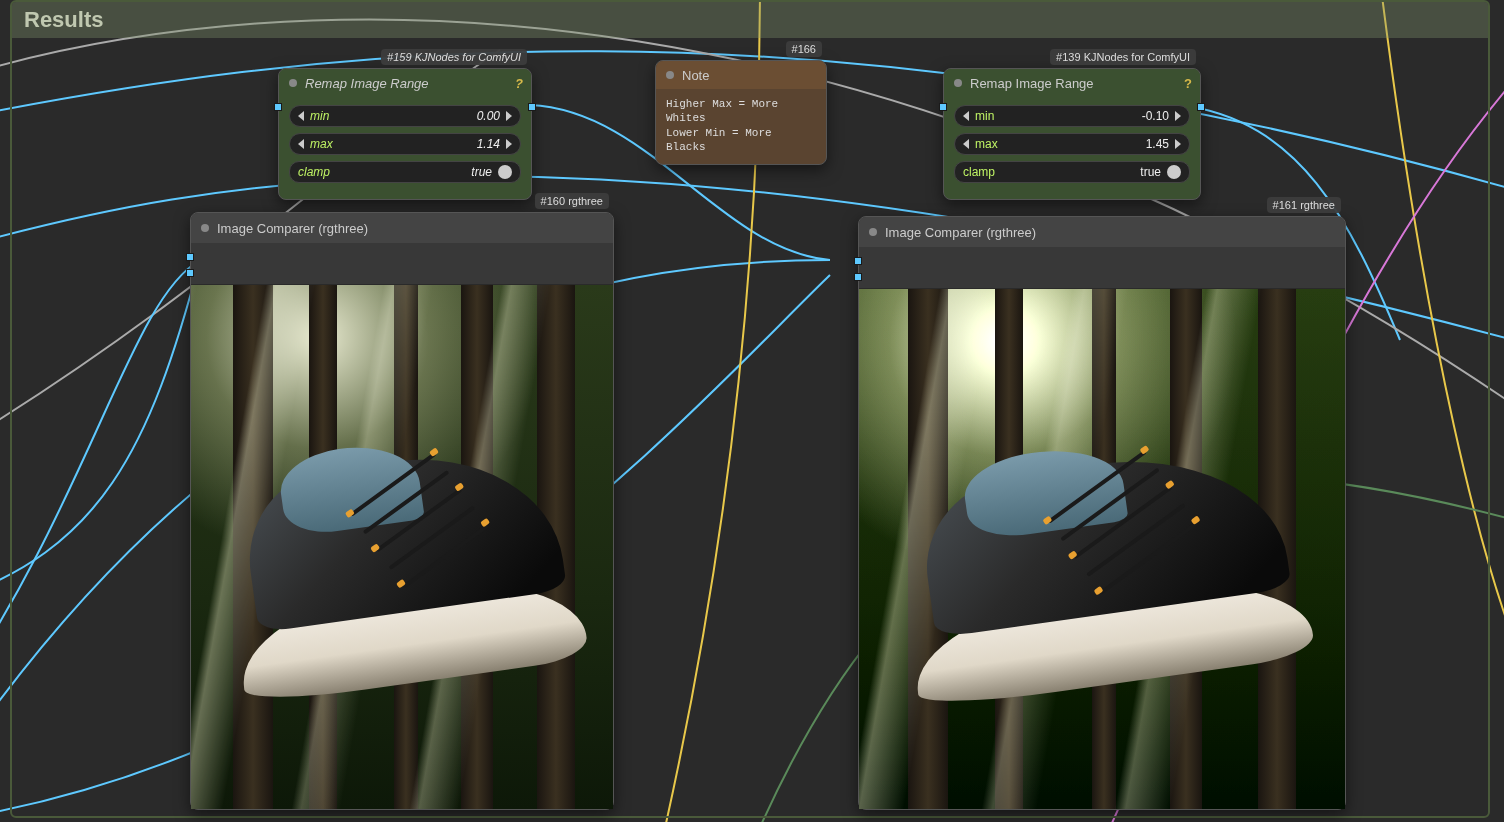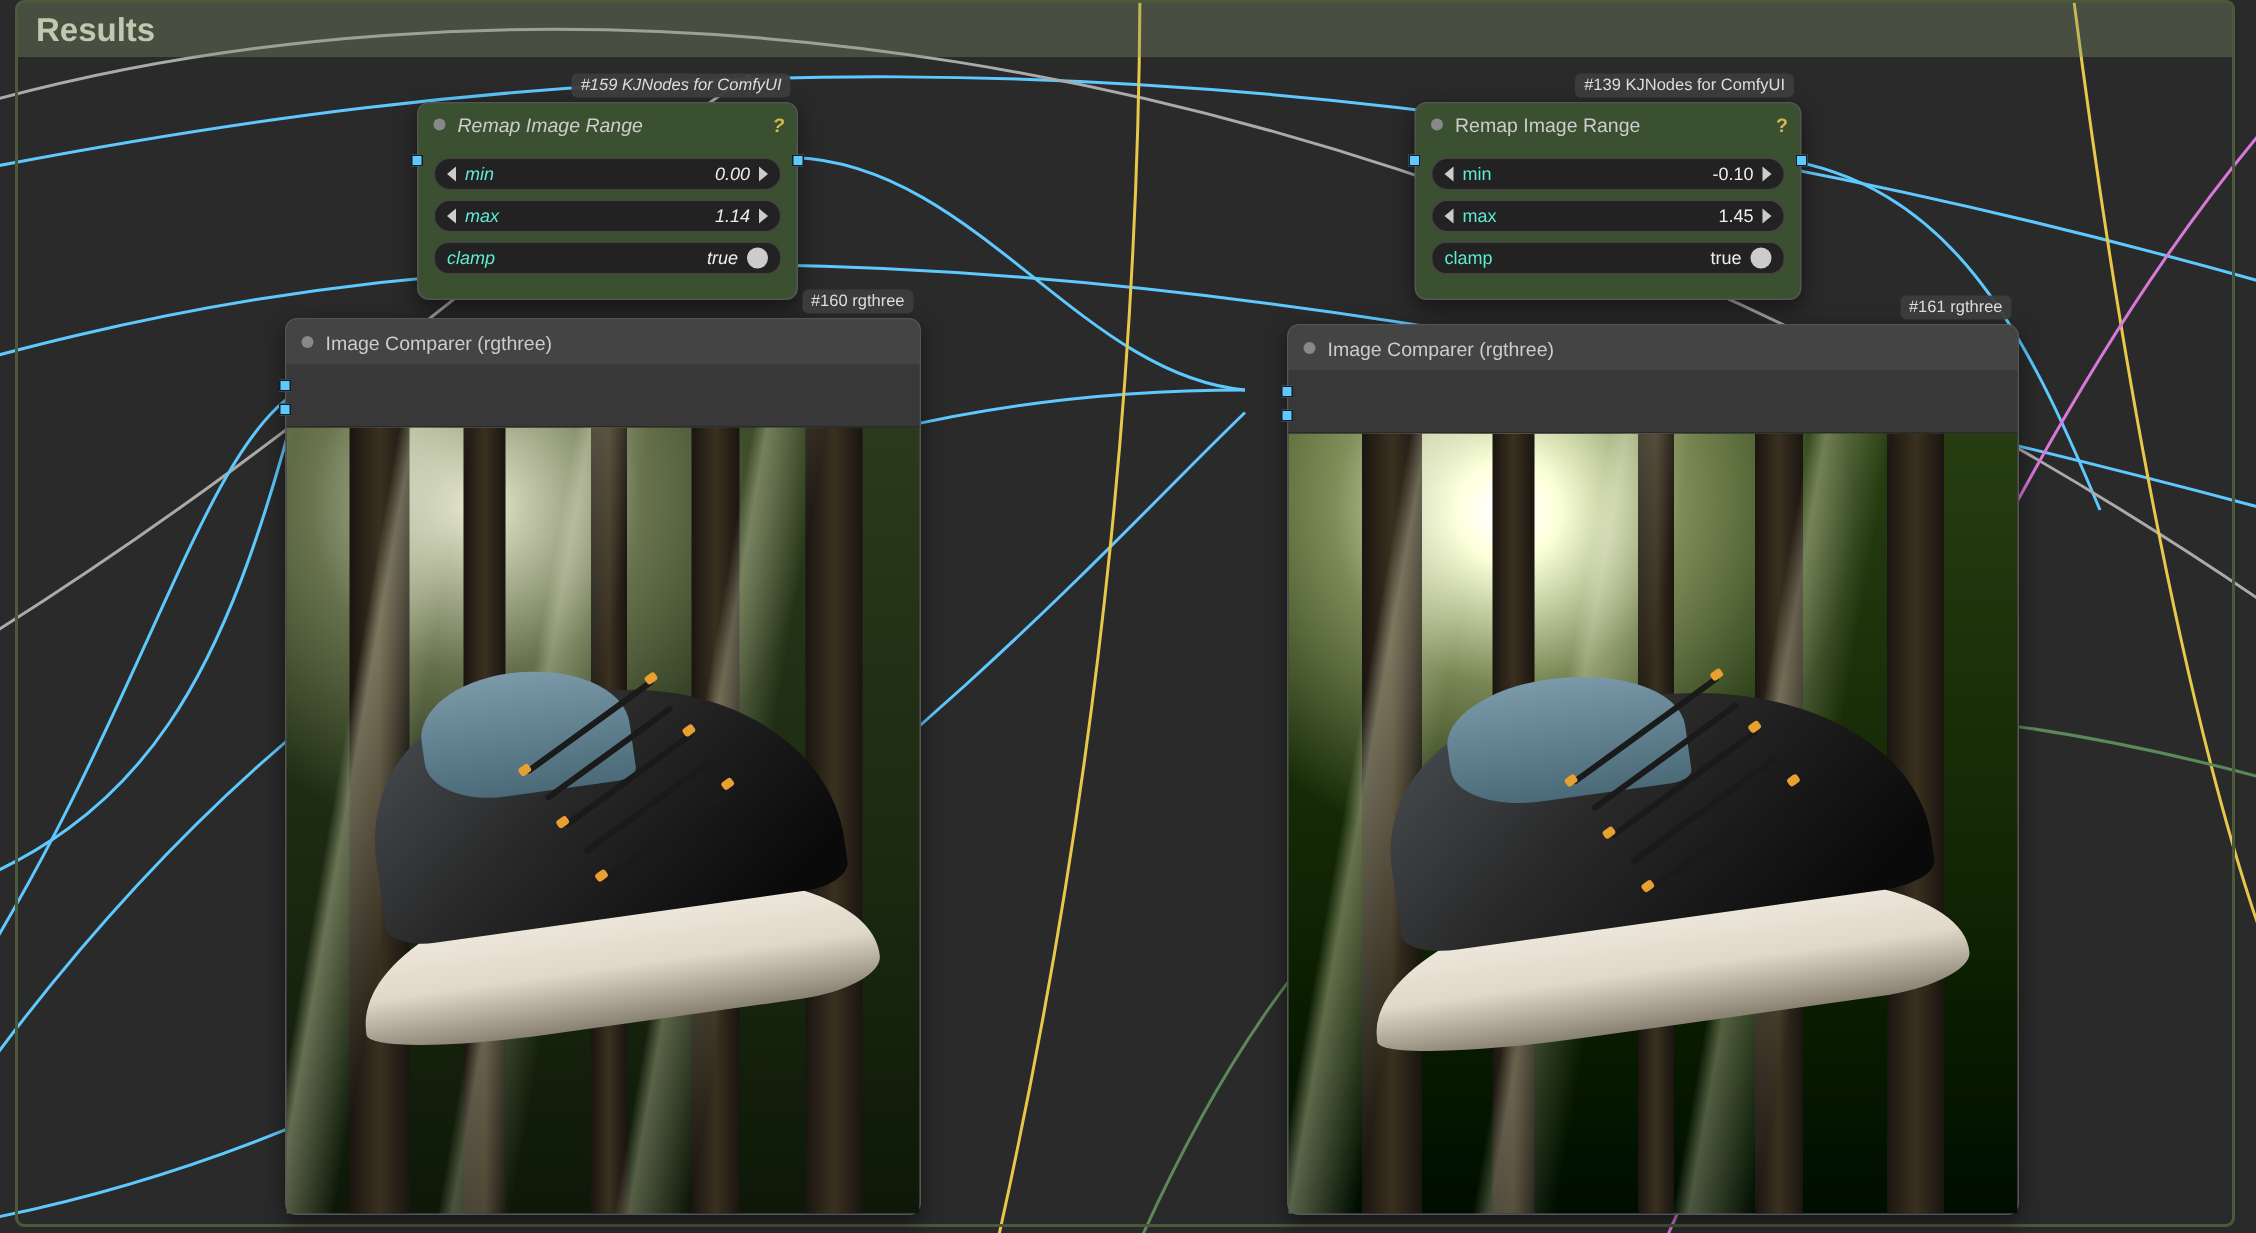--- a/index.html
+++ b/index.html
@@ -105,21 +105,21 @@
   position: relative;
 }
 .widget .arrow-left, .widget .arrow-right {
   width: 0; height: 0;
   border-top: 5px solid transparent;
   border-bottom: 5px solid transparent;
   cursor: pointer;
 }
 .widget .arrow-left { border-right: 6px solid #ccc; margin-right: 6px; }
 .widget .arrow-right { border-left: 6px solid #ccc; margin-left: 6px; }
-.widget .lbl { flex: 0 0 auto; color: #5eead4; }
+.widget .lbl { flex: 0 0 auto; color: #bef264; }
 .widget .val { flex: 1; text-align: right; color: #eee; }
 .widget.toggle { border-radius: 10px; }
 .widget.toggle .val { flex: 1; text-align: right; }
 .toggle-knob {
   width: 14px; height: 14px; border-radius: 50%;
   background: #ccc; margin-left: 6px;
 }
 .port {
   position: absolute;
   width: 8px; height: 8px;
@@ -281,20 +281,31 @@
         <span class="arrow-right"></span>
       </div>
       <div class="widget toggle">
         <span class="lbl">clamp</span>
         <span class="val">true</span>
         <span class="toggle-knob"></span>
       </div>
     </div>
   </div>
 
+  <div class="node note" style="left:655px; top:60px; width:172px;">
+    <div class="node-badge">#166</div>
+    <div class="node-header">
+      <span class="node-dot"></span>
+      <span>Note</span>
+    </div>
+    <div class="note-body">
+      <div>Higher Max = More Whites</div>
+      <div>Lower Min = More Blacks</div>
+    </div>
+  </div>
 
   <div class="node remap" style="left:923px; top:68px; width:258px;margin-left:20px;">
     <div class="node-badge">#139 KJNodes for ComfyUI</div>
     <div class="node-header">
       <span class="node-dot"></span>
       <span>Remap Image Range</span>
       <span class="node-help">?</span>
     </div>
     <div class="port left" style="top:34px;"></div>
     <div class="port right" style="top:34px;"></div>

